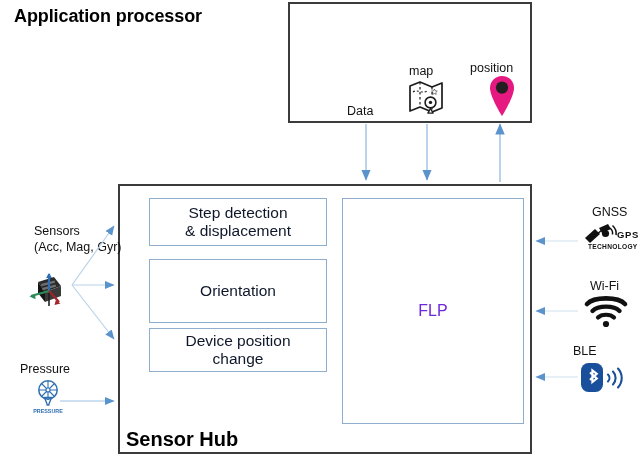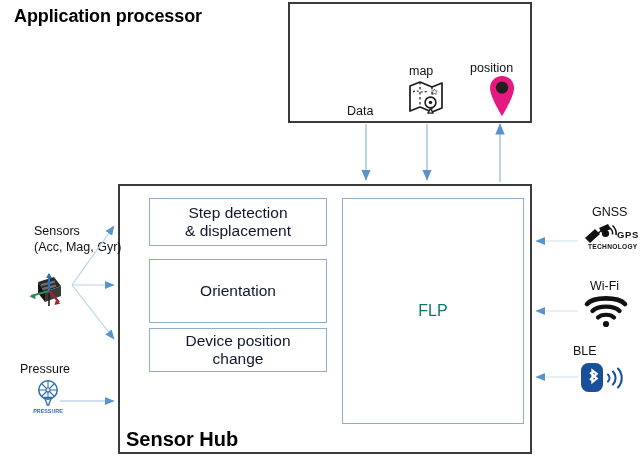--- a/index.html
+++ b/index.html
@@ -85,21 +85,21 @@
     top: 198px;
     width: 182px;
     height: 226px;
     border: 1px solid #8faecd;
     background: #ffffff;
     box-sizing: border-box;
     display: flex;
     align-items: center;
     justify-content: center;
     font-size: 16px;
-    color: #0f766e;
+    color: #6d28d9;
   }
 
   
   .lbl {
     font-size: 12.5px;
     color: #111111;
     white-space: nowrap;
     text-align: center;
   }
   #lbl-data   { left: 347px; top: 104px; }

